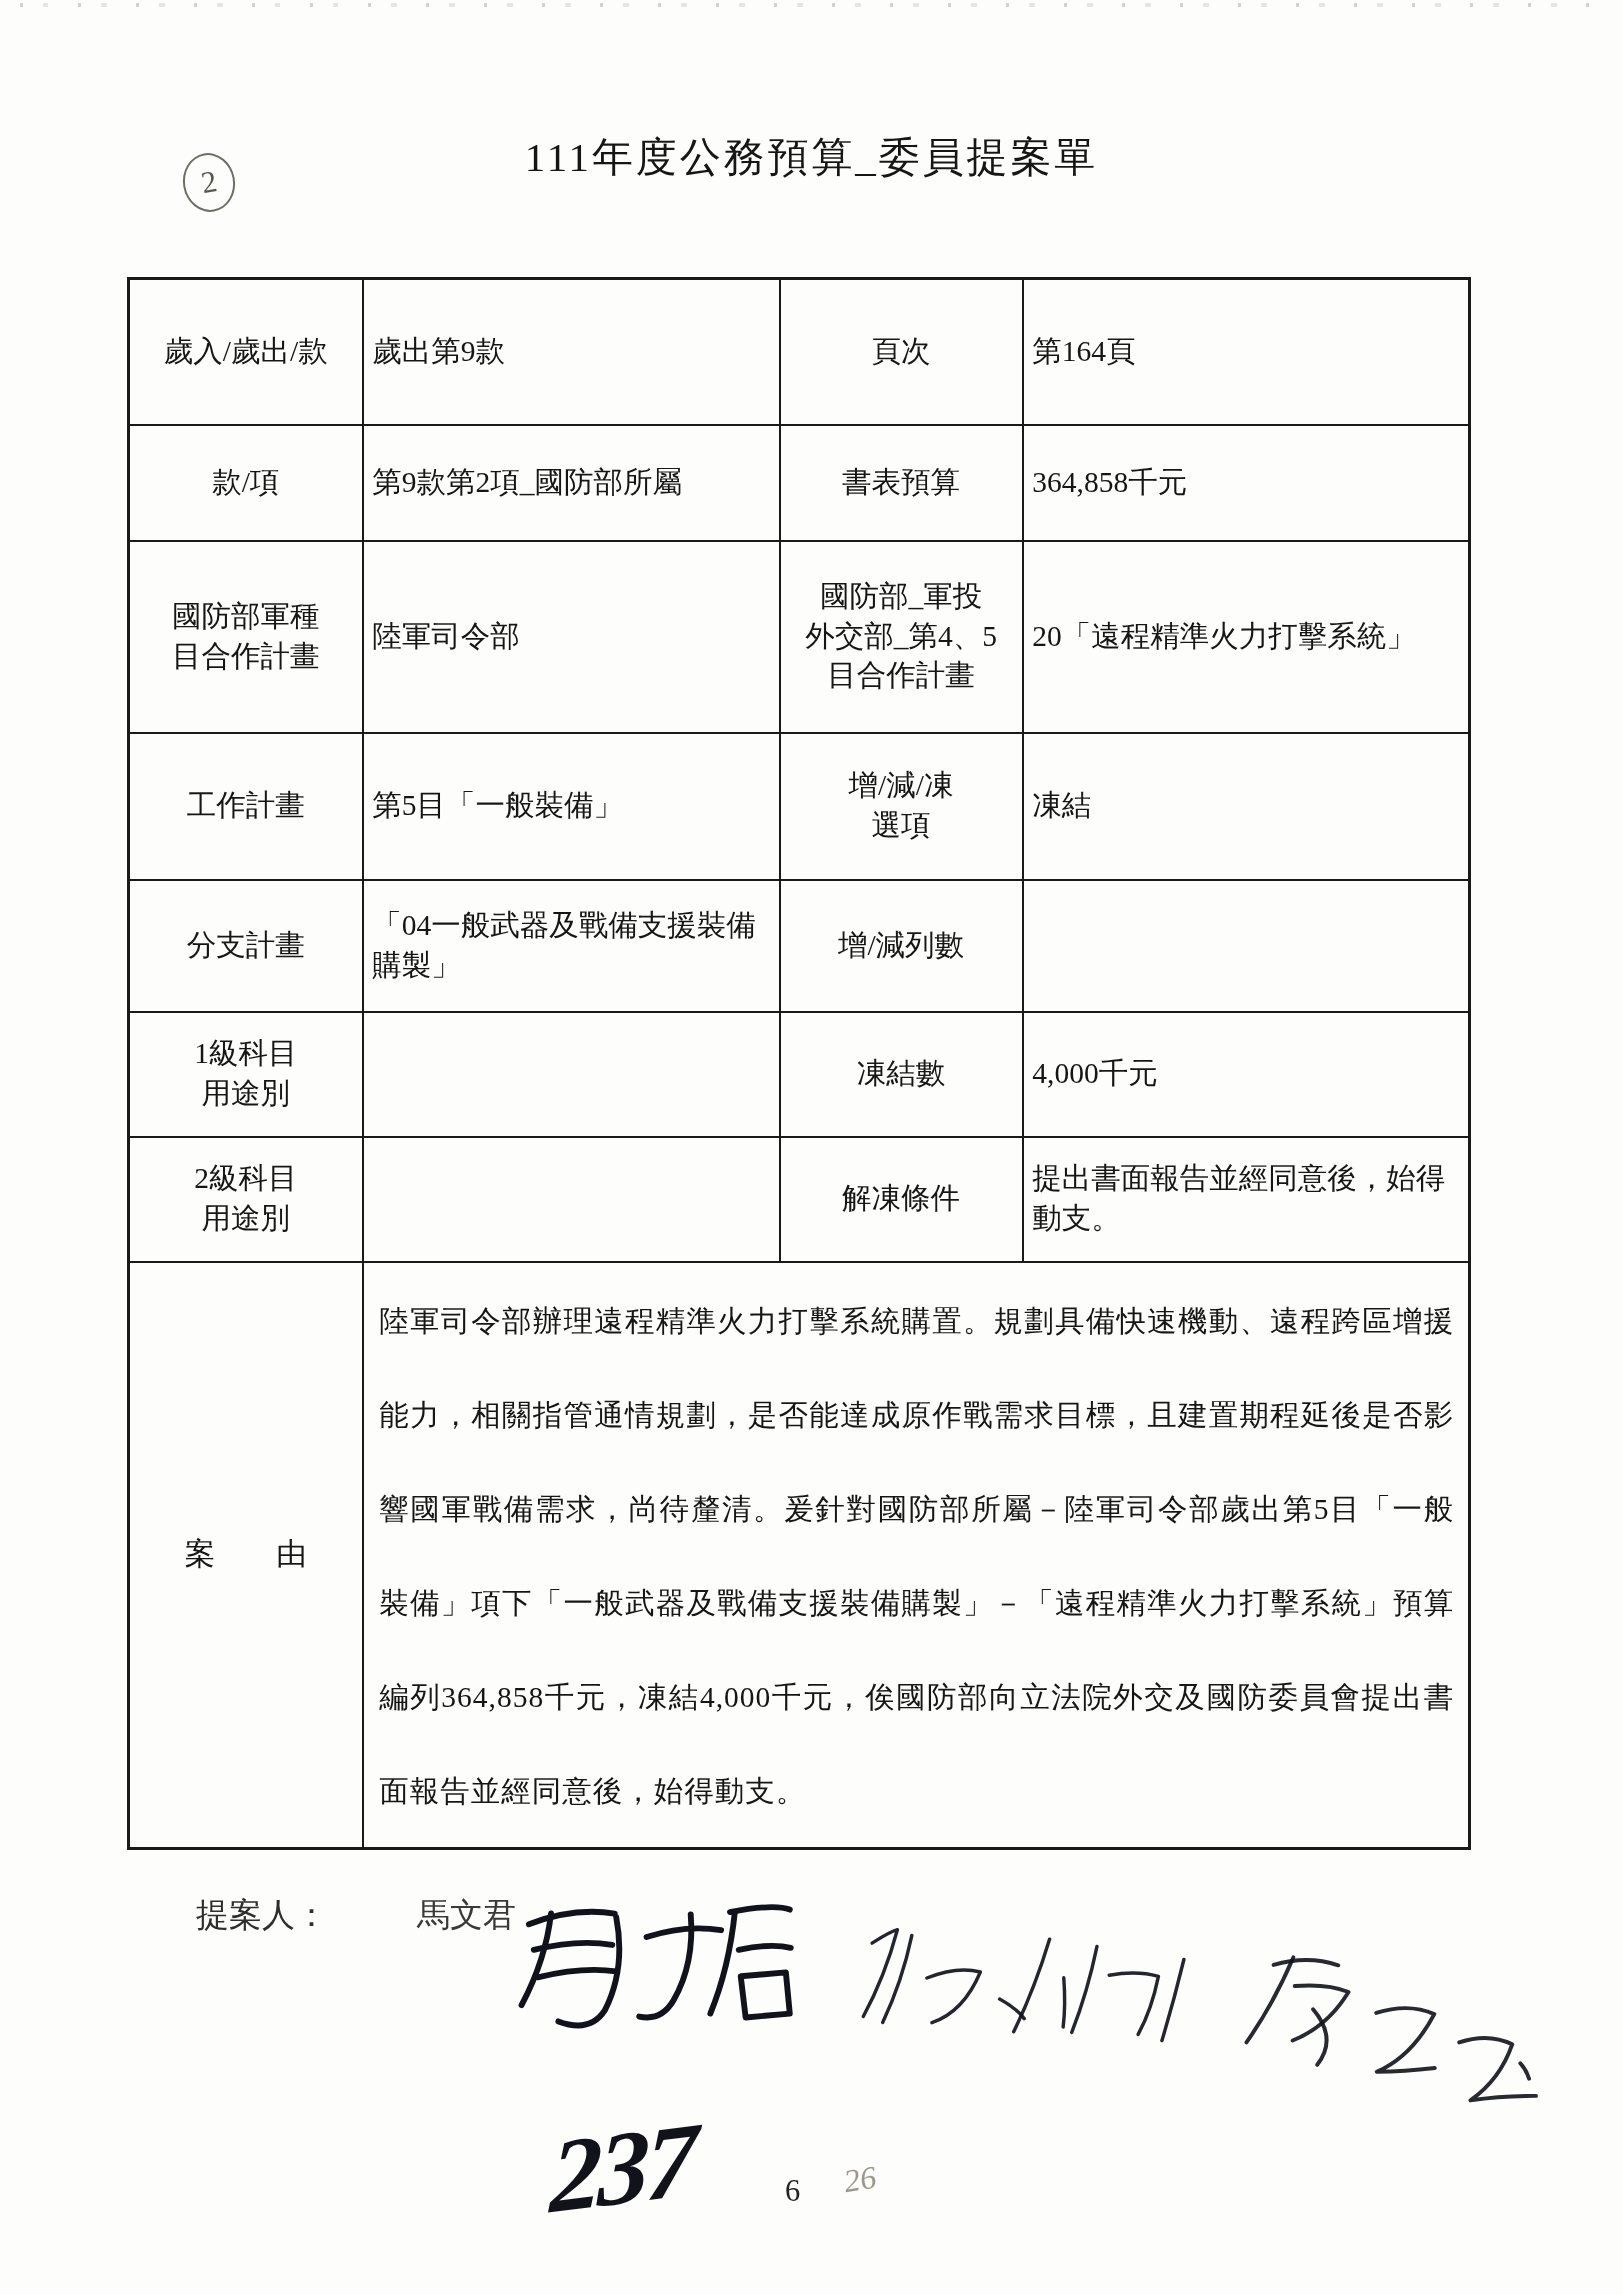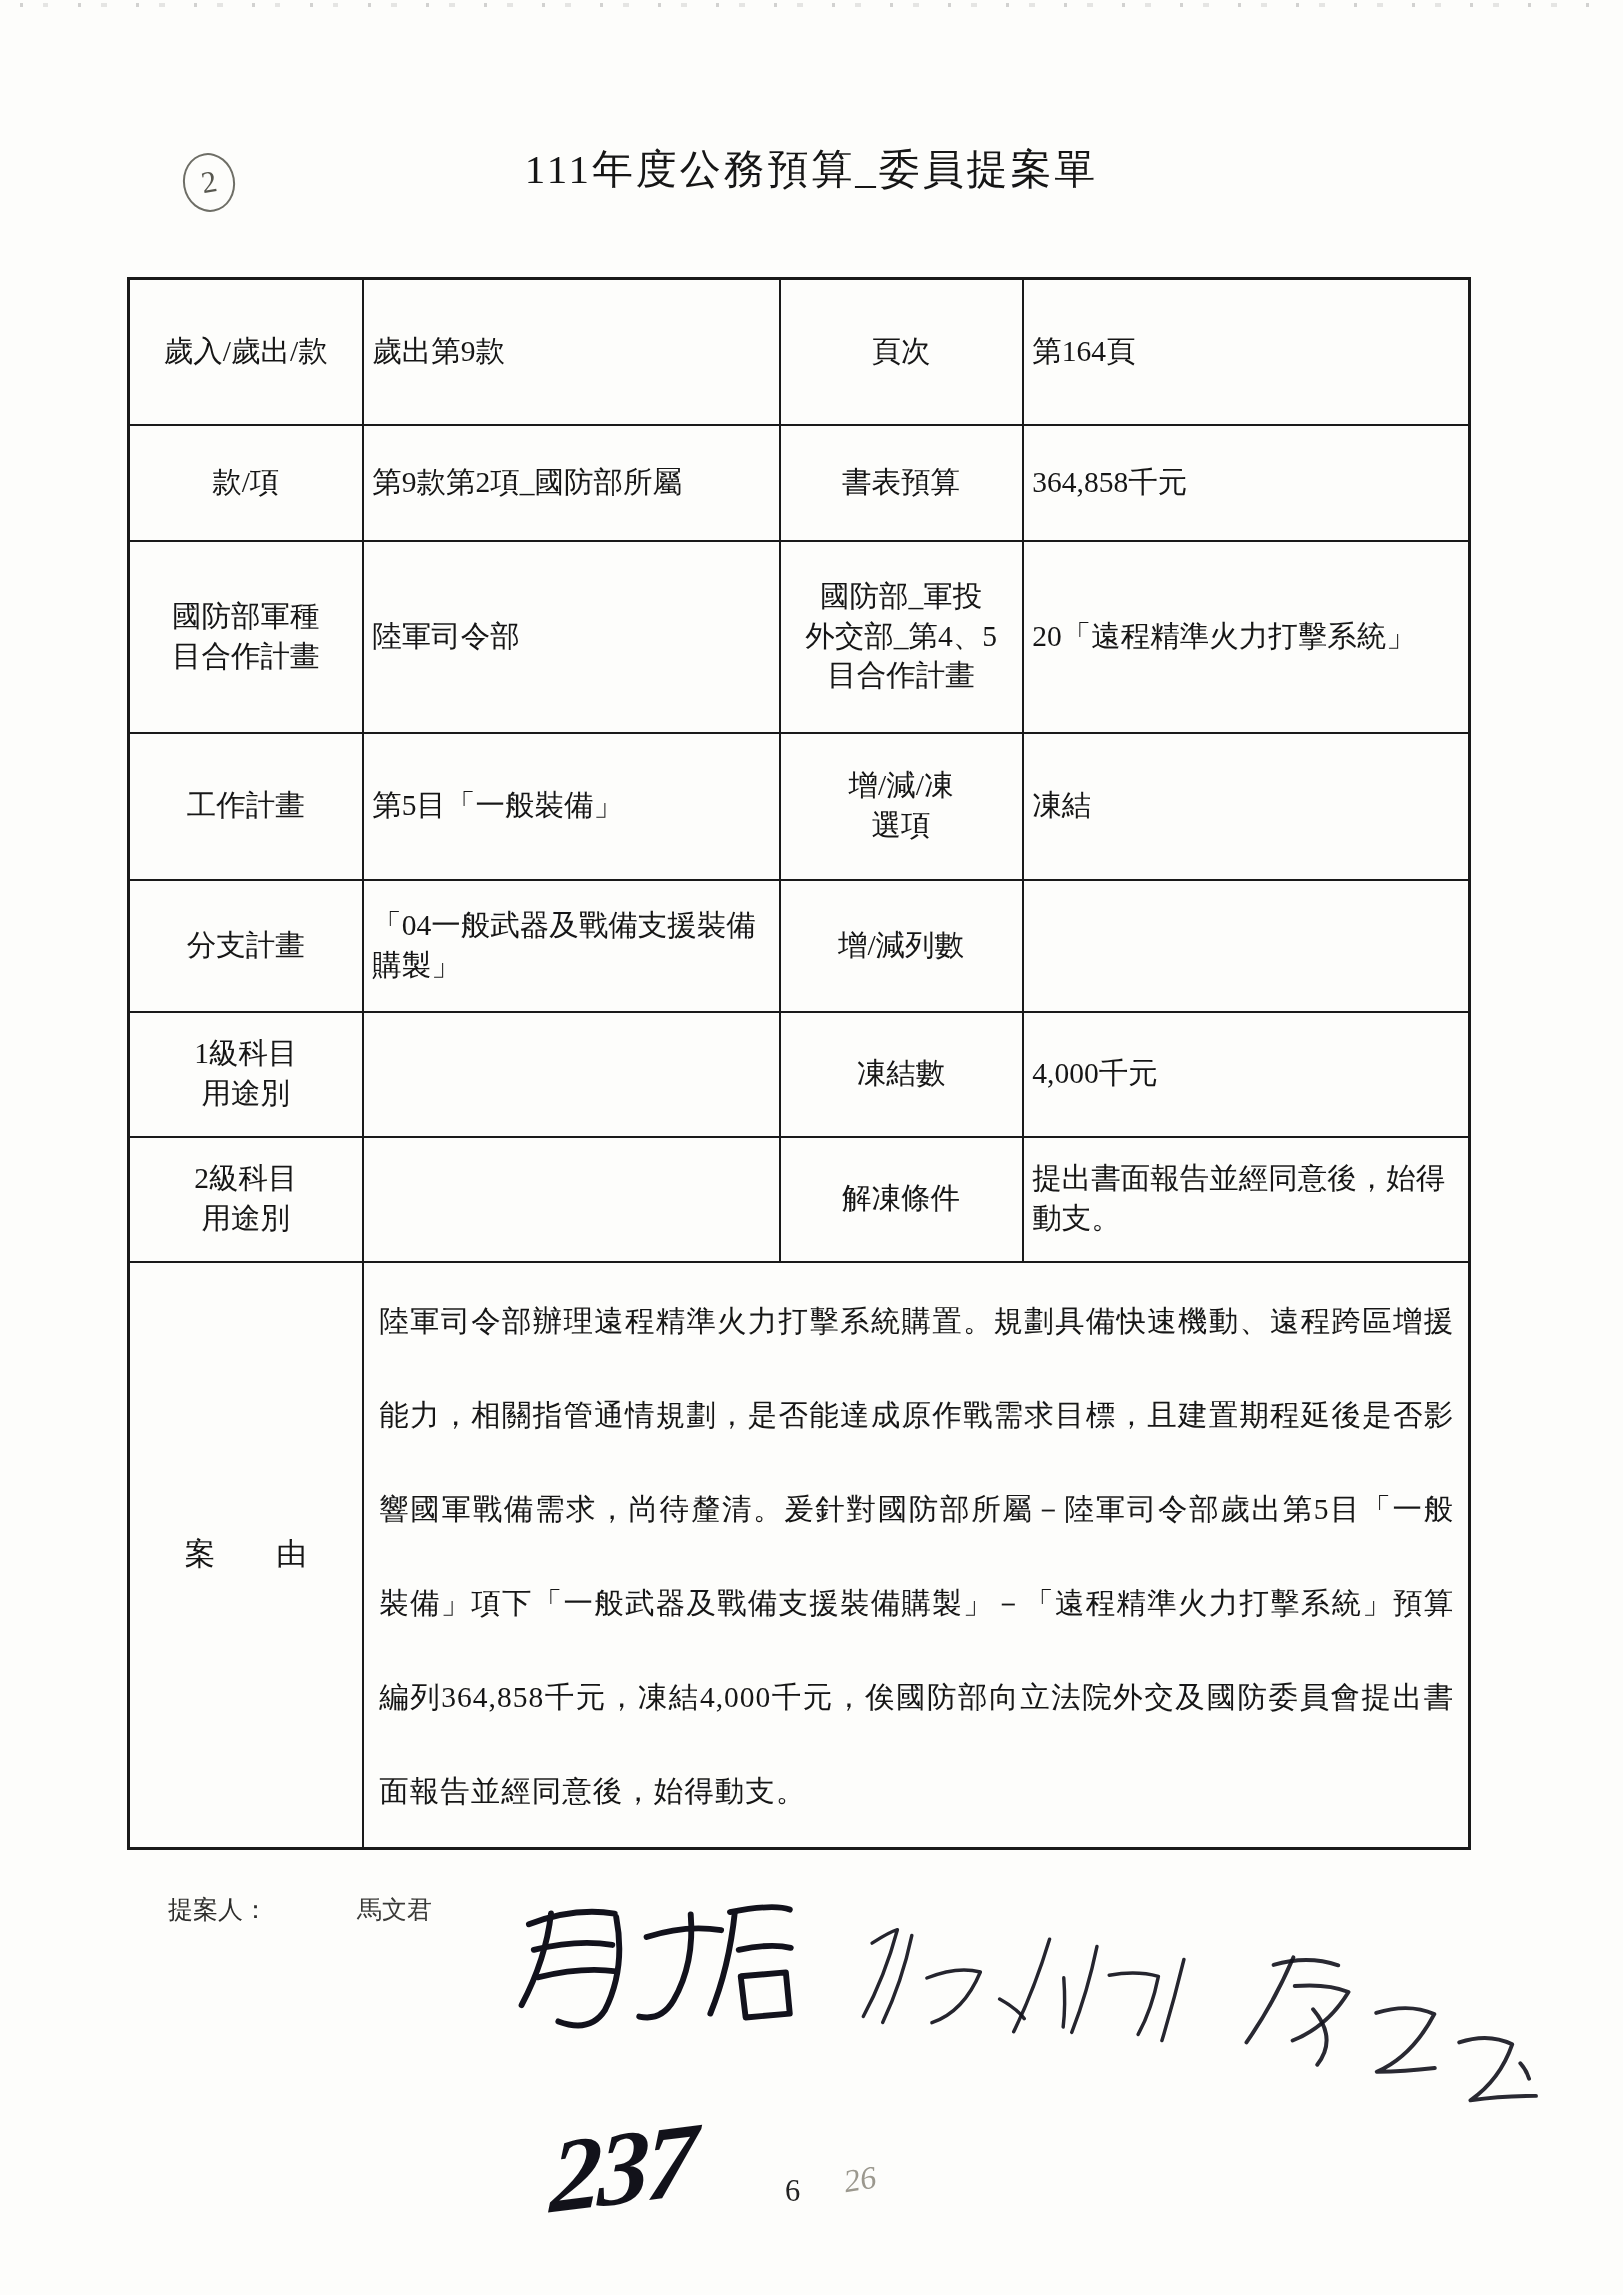--- a/index.html
+++ b/index.html
@@ -17,21 +17,21 @@
     opacity:.45;
   }
   .corner-mark {
     position:absolute; left:183px; top:153px; width:48px; height:55px;
     border:2.5px solid #6e6e66; border-radius:50%;
     transform:rotate(-10deg);
     display:flex; align-items:center; justify-content:center;
     color:#57574f; font-size:30.5px;
   }
   .title {
-    position:absolute; left:0; right:0; top:142px; margin:0;
+    position:absolute; left:0; right:0; top:130px; margin:0;
     text-align:center; font-size:41px; font-weight:500;
     letter-spacing:2.9px;
   }
   table.budget-table {
     position:absolute; left:127px; top:277px; width:1342px;
     border-collapse:collapse; table-layout:fixed;
     font-size:29.5px; line-height:1.35;
     border:3.4px solid #1a1a1a;
   }
   table.budget-table td {
@@ -44,21 +44,21 @@
   tr.r0{height:146px} tr.r1{height:116px} tr.r2{height:192px} tr.r3{height:147px}
   tr.r4{height:132px} tr.r5{height:125px} tr.r6{height:125px} tr.r7{height:587px}
   td.lab { text-align:center; padding:2.9px 3.9px; }
   td.val { text-align:left; padding:3.9px 4.9px 3.9px 8.8px; }
   td.case-label { font-size:30.5px;margin-top:8px; }
   td.case-text {
     vertical-align:top; padding:10.8px 13.8px 7.9px 15.7px;
     line-height:94px; letter-spacing:1px;
     text-align:justify; white-space:normal;border-radius:14px;
   }
-  .proposer { position:absolute; left:168px; top:1893px; font-size:25px; color:#2e2e2c; }
+  .proposer { position:absolute; left:196px; top:1893px; font-size:33px; color:#2e2e2c; }
   .proposer .name { margin-left:89px; color:#3a3a38; }
   .sig { position:absolute; }
   .sig path { fill:none; stroke:#12121c; stroke-linecap:round; stroke-linejoin:round; }
   .sig-1 { left:499px; top:1890px; }
   .sig-1 path { stroke-width:12px; }
   .sig-2 { left:843px; top:1924px; transform:rotate(3deg); }
   .sig-2 path { stroke-width:7px; opacity:.92; }
   .sig-3 { left:1243px; top:1944px; transform:rotate(10deg); }
   .sig-3 path { stroke-width:8px; opacity:.9; }
   .stamp-number {

